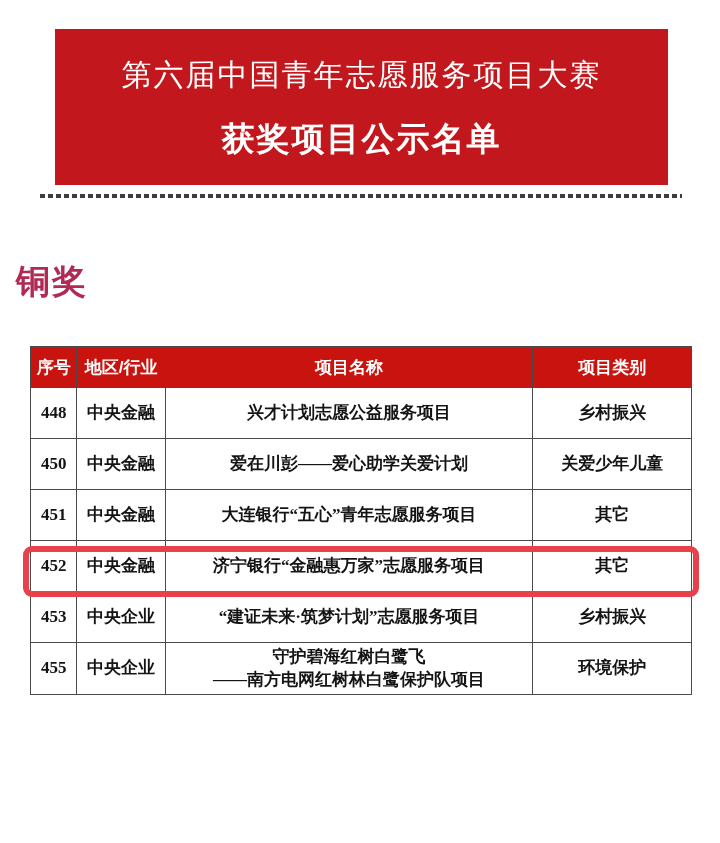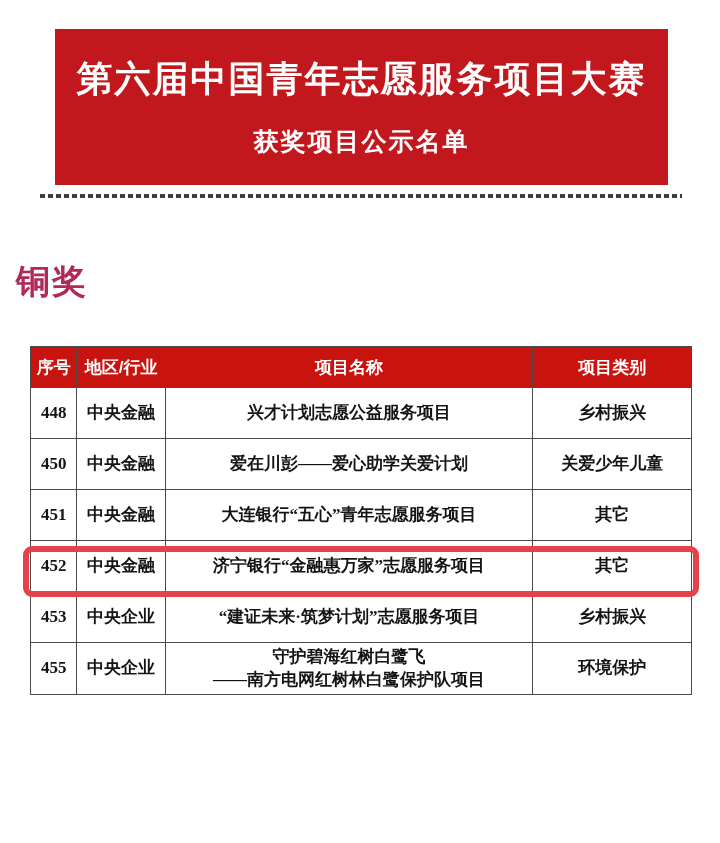--- a/index.html
+++ b/index.html
@@ -24,22 +24,22 @@
   
   .banner{
     margin:29px 52px 0 55px;
     height:156px;
     background:var(--banner-red,#c2171d);
     color:#fff;
     display:flex;flex-direction:column;justify-content:center;align-items:center;
     gap:32px;
     text-align:center;
   }
-  .banner-line1{font-size:36px;font-weight:bold;letter-spacing:2px;line-height:1;}
-  .banner-line2{font-size:25px;font-weight:bold;letter-spacing:2px;line-height:1;}
+  .banner-line1{font-size:30px;font-weight:normal;letter-spacing:2px;line-height:1;}
+  .banner-line2{font-size:33px;font-weight:bold;letter-spacing:2px;line-height:1;}
 
   
   .dashed-divider{
     margin:9px 38px 0 40px;
     height:4px;
     background:repeating-linear-gradient(90deg,#3c3c3c 0 5px,transparent 5px 8px);
   }
 
   
   .award-title{

